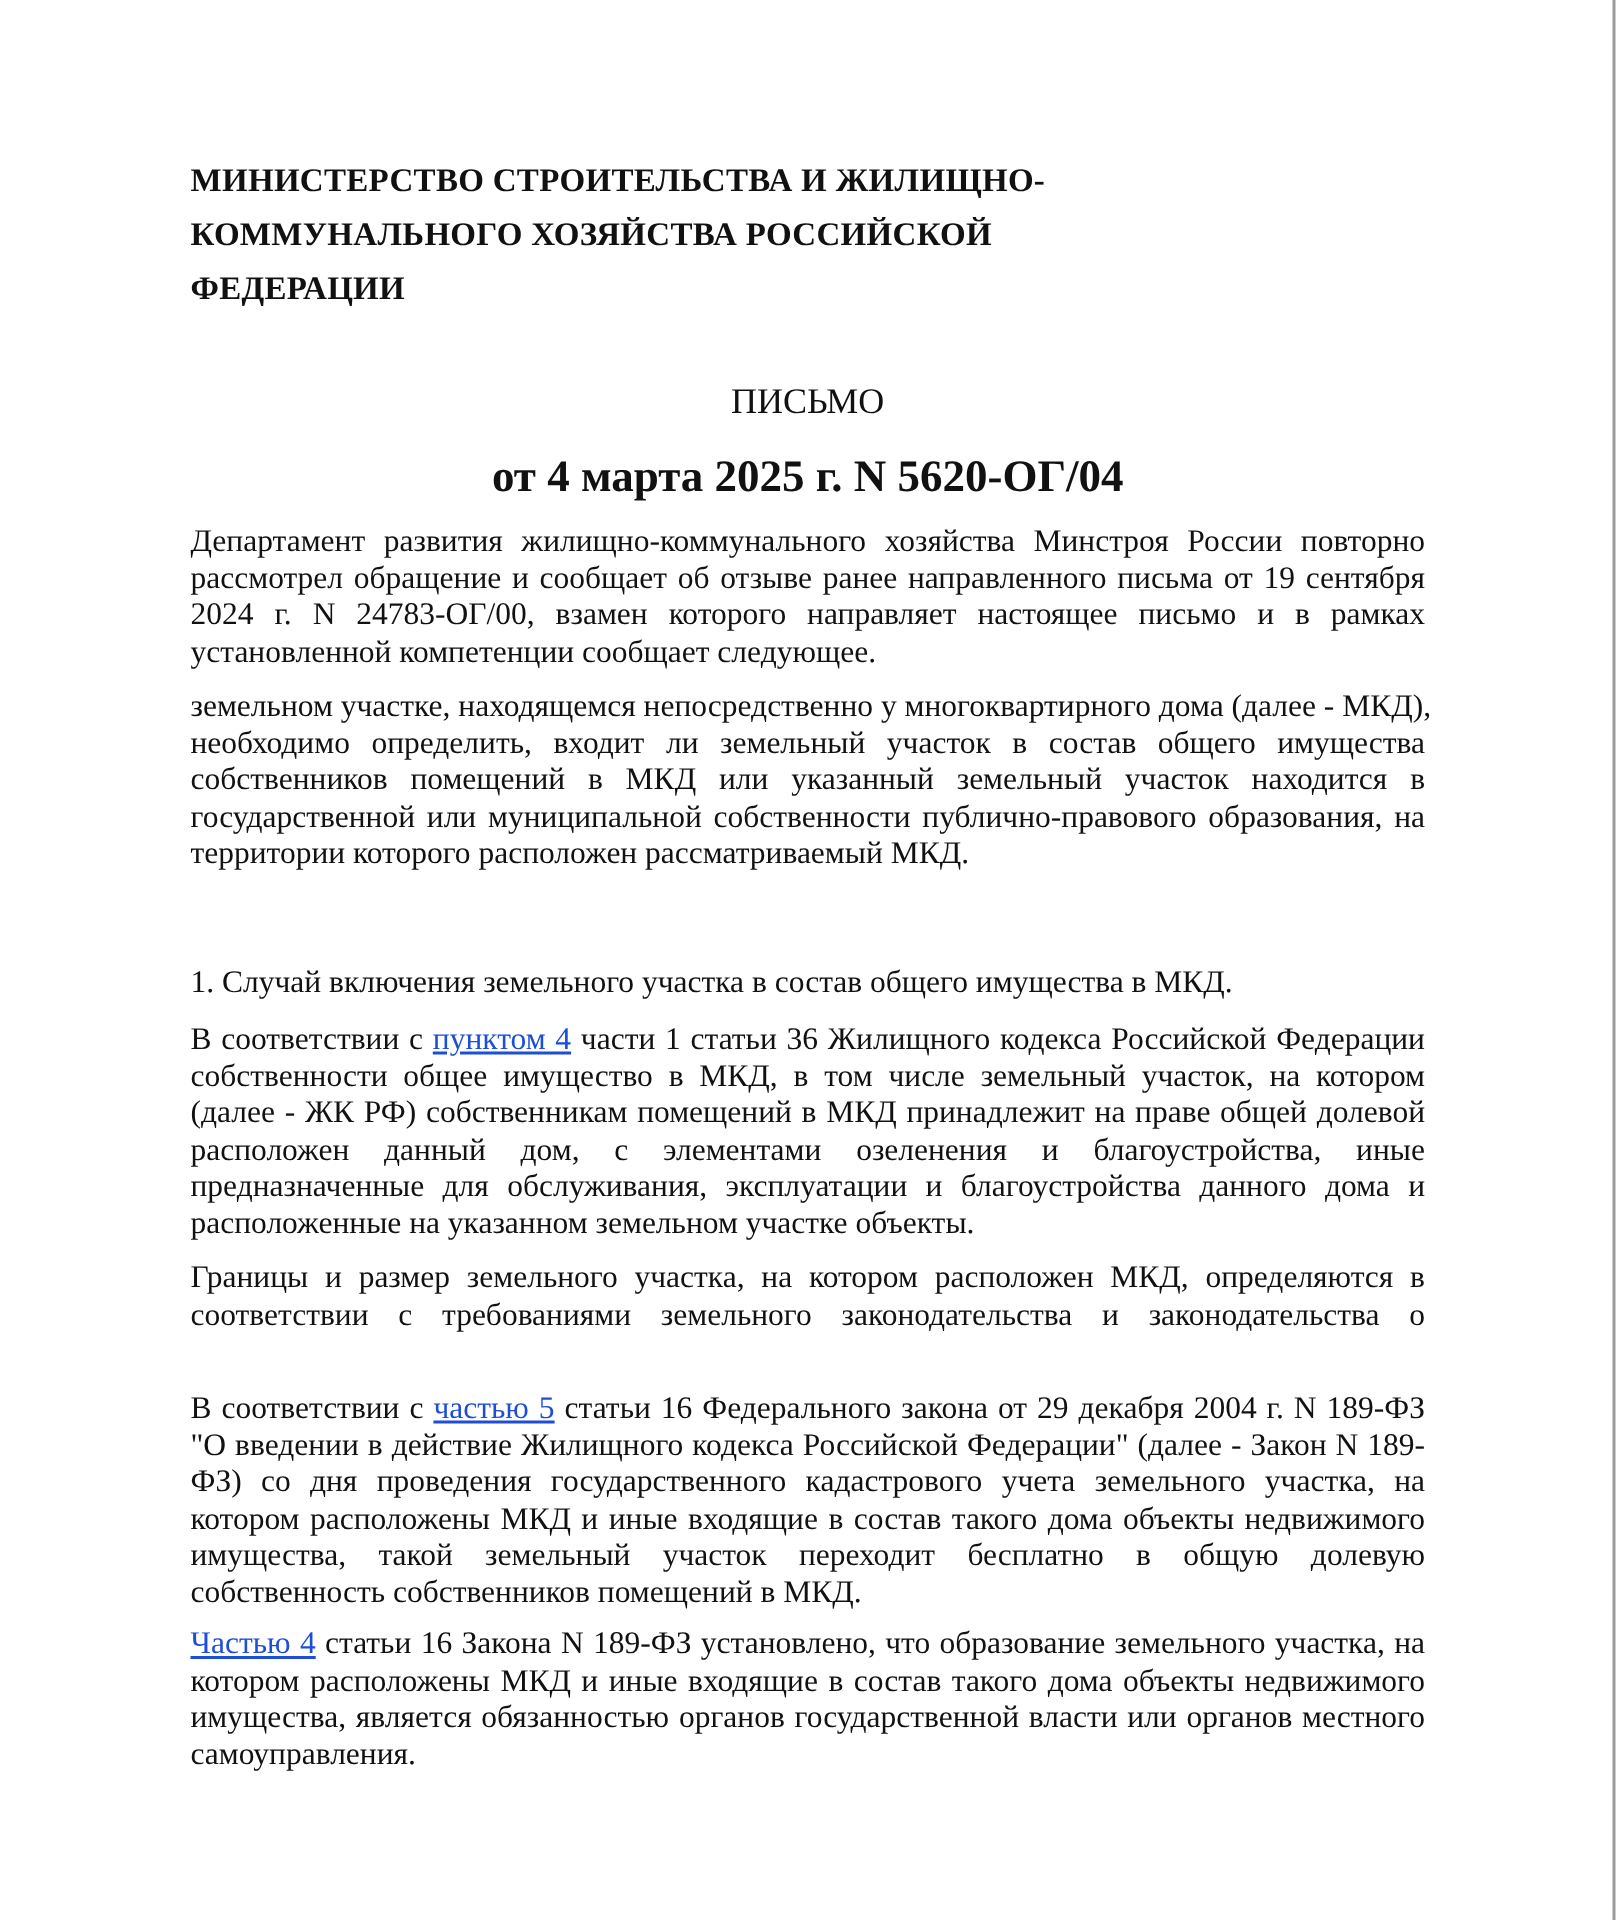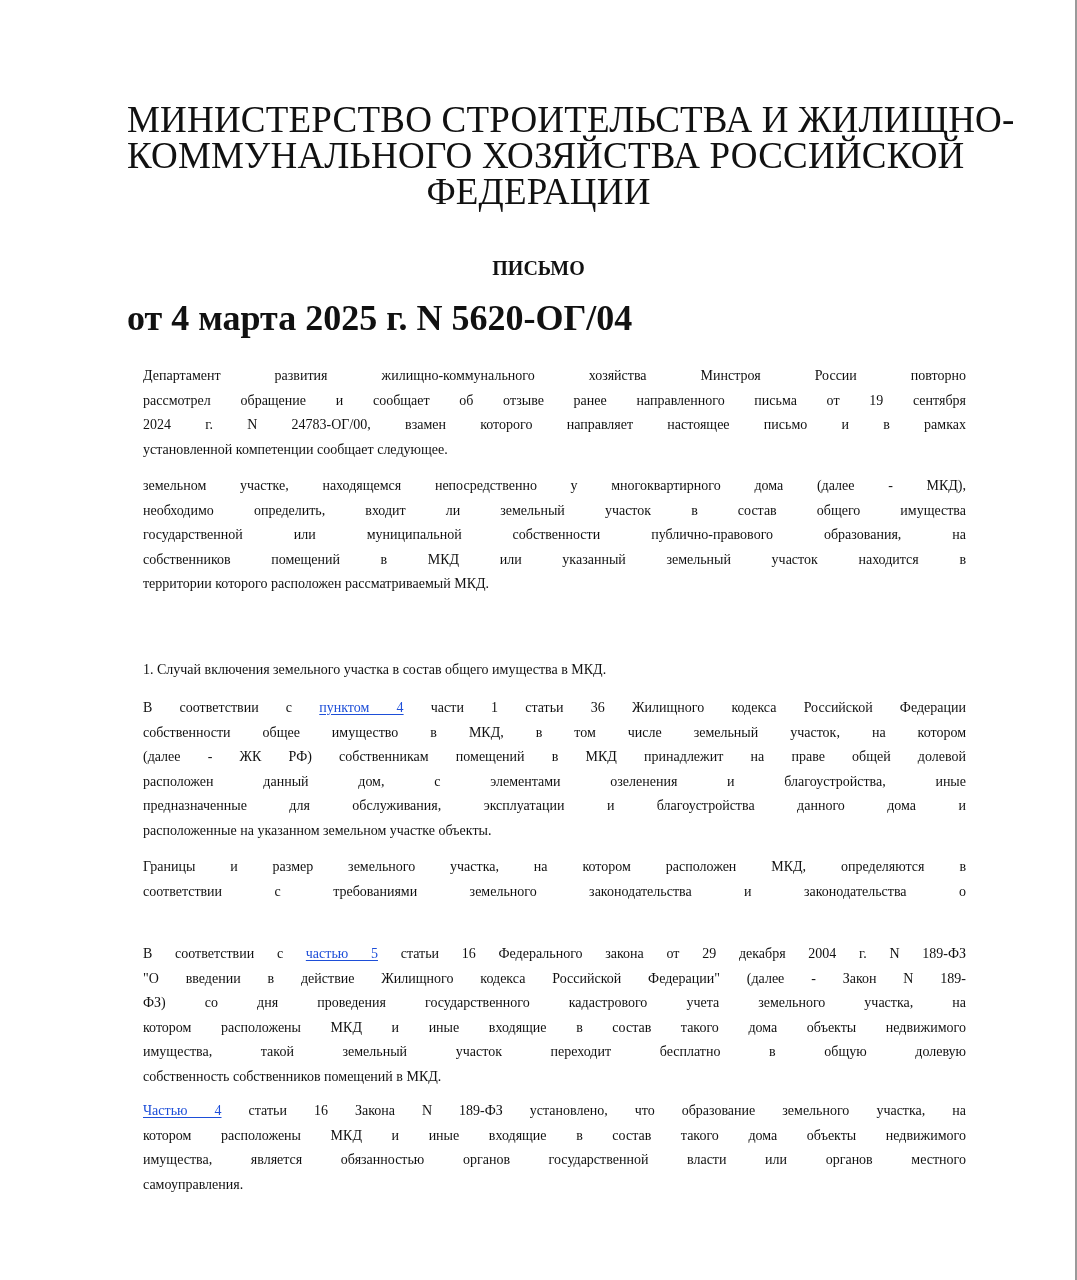--- a/index.html
+++ b/index.html
@@ -27,54 +27,54 @@
     position: absolute;
     left: 127px;
     top: 0;
     width: 823px;
   }
   .ministry {
     position: absolute;
     left: 0;
     top: 102px;
     width: 823px;
-    text-align: center;
-    font-weight: normal;
-    font-size: 37px;
+    font-weight: bold;
+    font-size: 22px;
     line-height: 36px;
     letter-spacing: 0.2px;
   }
   .ministry div { white-space: nowrap; }
   .doc-type {
     position: absolute;
     left: 0;
     top: 250px;
     width: 823px;
     text-align: center;
-    font-weight: bold;
-    font-size: 20px;
+    font-weight: normal;
+    font-size: 24px;
     line-height: 36px;
   }
   .doc-date {
     position: absolute;
     left: 0;
     top: 300px;
     width: 823px;
+    text-align: center;
     font-weight: bold;
-    font-size: 36px;
+    font-size: 30px;
     line-height: 36px;
   }
   .para {
     position: absolute;
     left: 0;
     width: 823px;
-    font-size: 14px;
+    font-size: 21px;
     line-height: 24.6px;
     text-align: justify;
-    margin: 16px;
+    margin: 0;
   }
   .para .ln {
     display: block;
     text-align: justify;
     text-align-last: justify;
     white-space: nowrap;
   }
   .para .ln.last {
     text-align-last: left;
   }
@@ -104,22 +104,22 @@
   <div class="para" style="top:348px;">
     <span class="ln">Департамент развития жилищно-коммунального хозяйства Минстроя России повторно</span>
     <span class="ln">рассмотрел обращение и сообщает об отзыве ранее направленного письма от 19 сентября</span>
     <span class="ln">2024 г. N 24783-ОГ/00, взамен которого направляет настоящее письмо и в рамках</span>
     <span class="ln last">установленной компетенции сообщает следующее.</span>
   </div>
 
   <div class="para" style="top:458px;">
     <span class="ln">земельном участке, находящемся непосредственно у многоквартирного дома (далее - МКД),</span>
     <span class="ln">необходимо определить, входит ли земельный участок в состав общего имущества</span>
+    <span class="ln">собственников помещений в МКД или указанный земельный участок находится в</span>
     <span class="ln">государственной или муниципальной собственности публично-правового образования, на</span>
-    <span class="ln">собственников помещений в МКД или указанный земельный участок находится в</span>
     <span class="ln last">территории которого расположен рассматриваемый МКД.</span>
   </div>
 
   <div class="para" style="top:642px;">
     <span class="ln last">1. Случай включения земельного участка в состав общего имущества в МКД.</span>
   </div>
 
   <div class="para" style="top:680px;">
     <span class="ln"><span>В соответствии с </span><a class="link">пунктом 4</a><span> части 1 статьи 36 Жилищного кодекса Российской Федерации</span></span>
     <span class="ln">собственности общее имущество в МКД, в том числе земельный участок, на котором</span>

